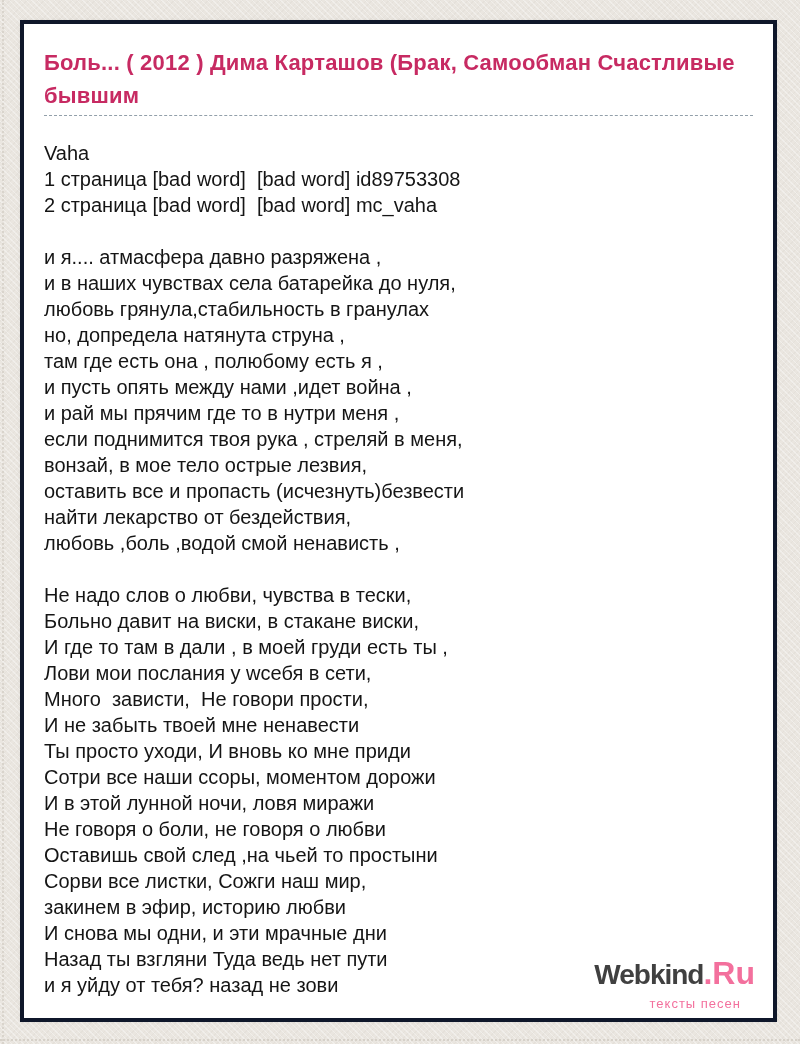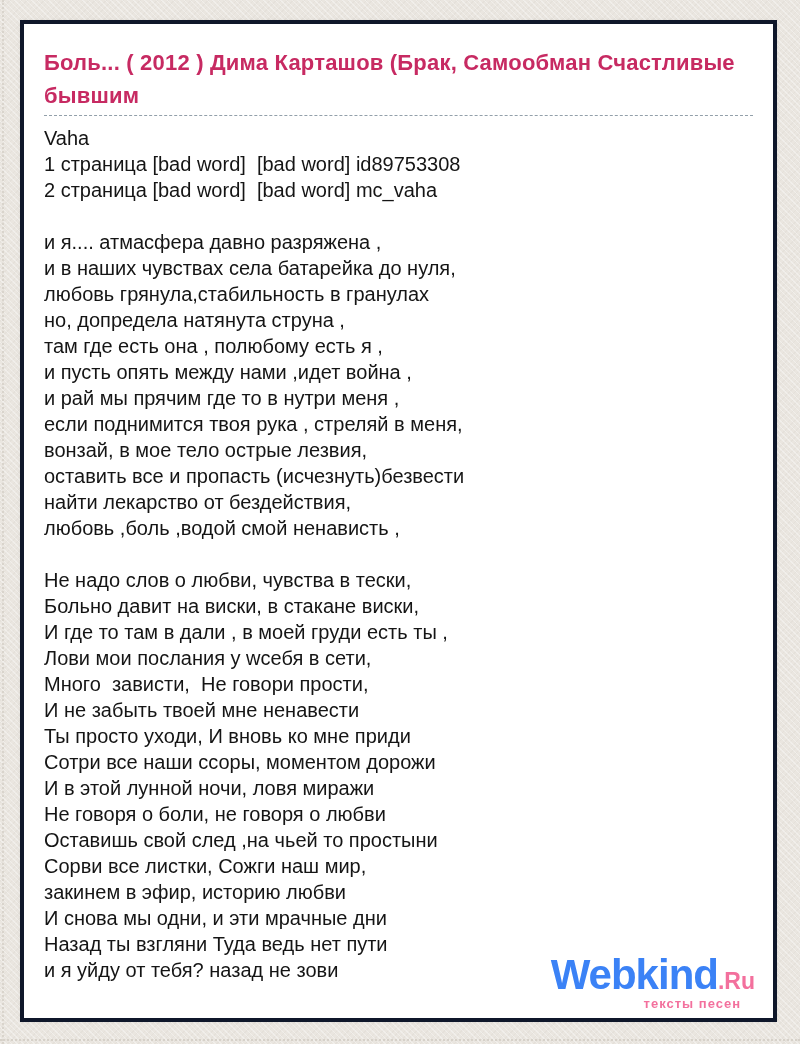--- a/index.html
+++ b/index.html
@@ -61,50 +61,50 @@
     text-decoration: none;
     cursor: pointer;
   }
   .separator {
     margin: 3px 0 0 0;
     border: none;
     border-top: 1px dashed #93a0aa;
     height: 0;
   }
   .lyrics {
-    margin-top: 9px;
+    margin-top: 24px;
     font-size: 20px;
     line-height: 26px;
     color: #151515;
     white-space: pre-wrap;
   }
   .logo {
     position: absolute;
     right: 18px;
     bottom: 8px;
     text-align: right;
     line-height: 1;
     cursor: pointer;
   }
   .logo-main {
-    font-size: 42px;
+    font-size: 28px;
     font-weight: bold;
-    color: #3b82f6;
+    color: #404040;
     letter-spacing: -1px;
   }
   .logo-ru {
-    font-size: 23px;
+    font-size: 32px;
     font-weight: bold;
     color: #f3709d;
   }
   .logo-tagline {
-    margin-top: 1px;
+    margin-top: 8px;
     padding-right: 14px;
     font-size: 13px;
-    font-weight: bold;
+    font-weight: normal;
     color: #f3709d;
     letter-spacing: 1px;
   }
 </style>
 </head>
 <body>
 
 <div class="edge-left"></div>
 <div class="edge-bottom"></div>
 

